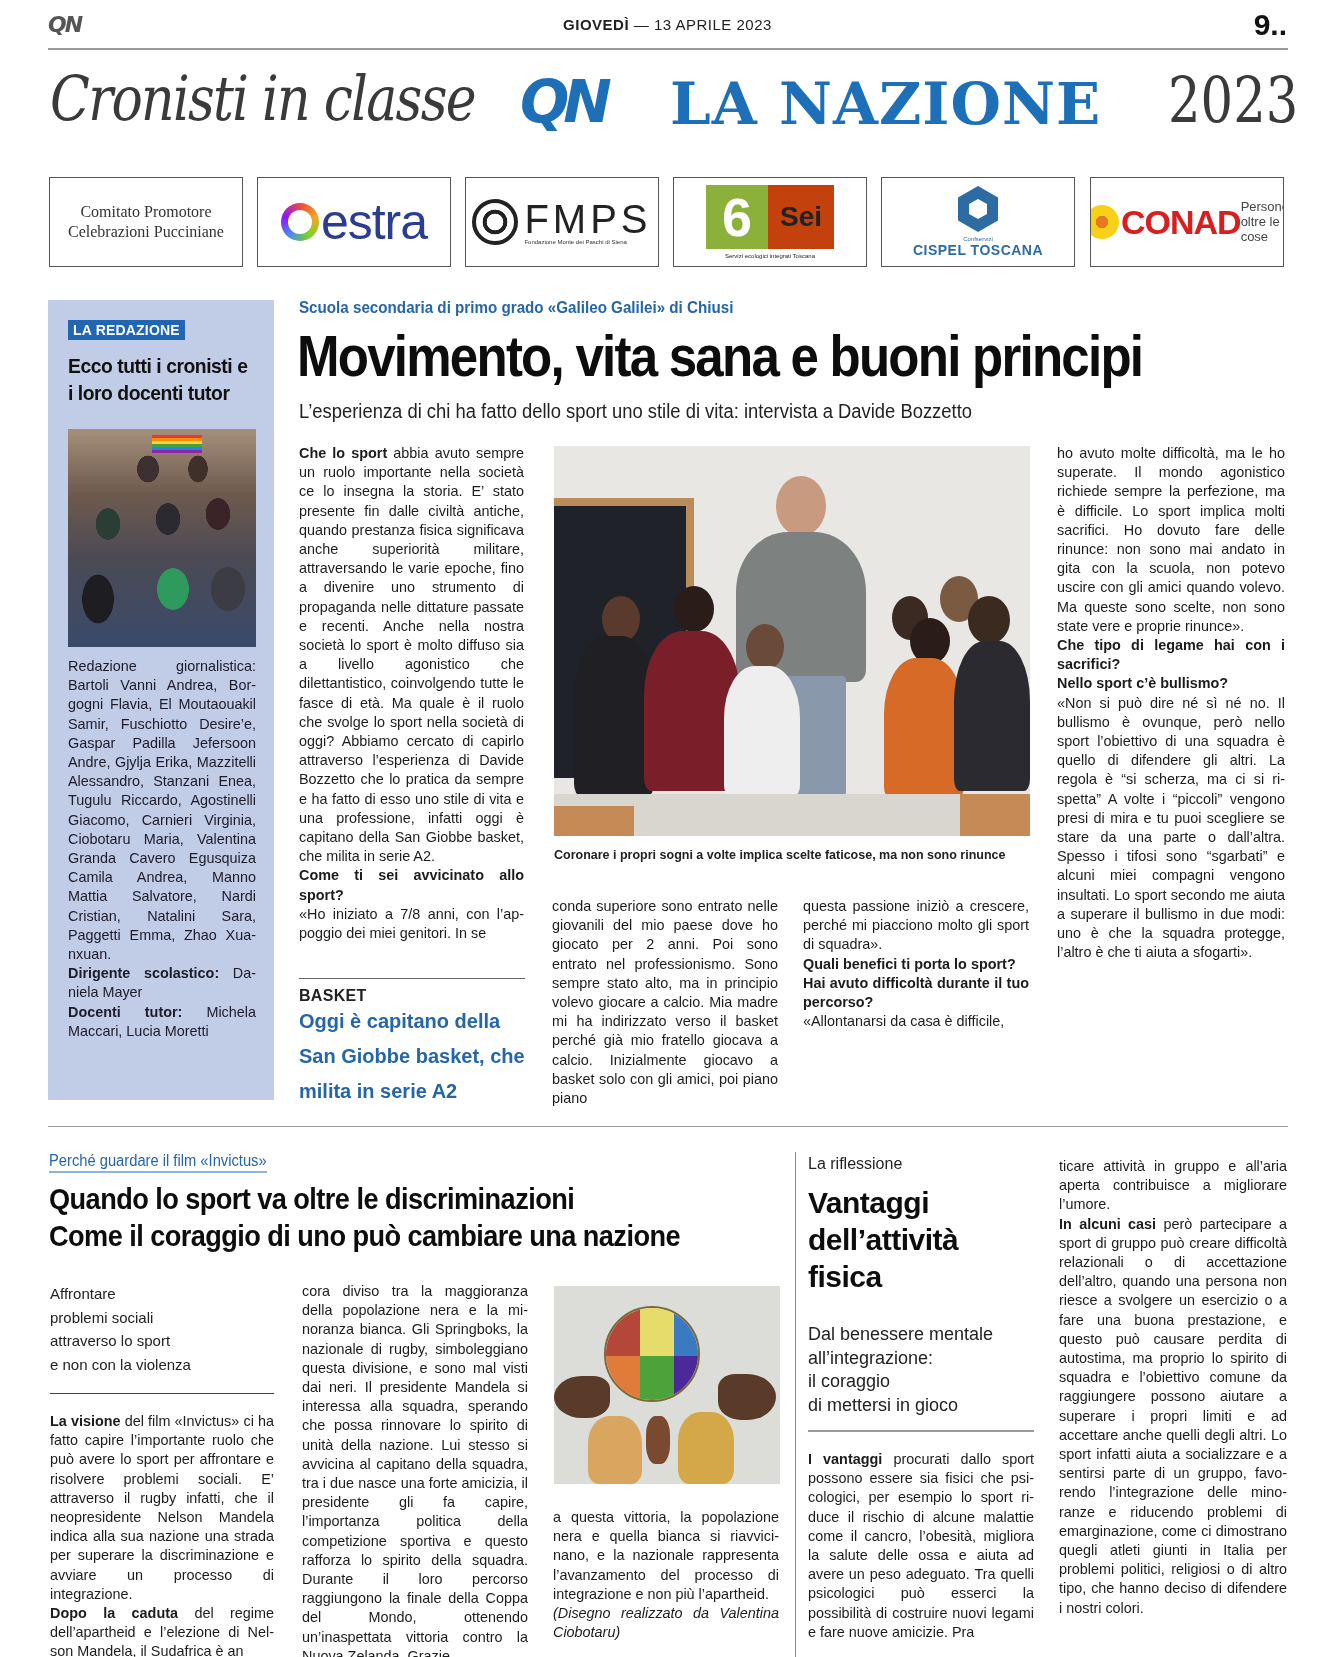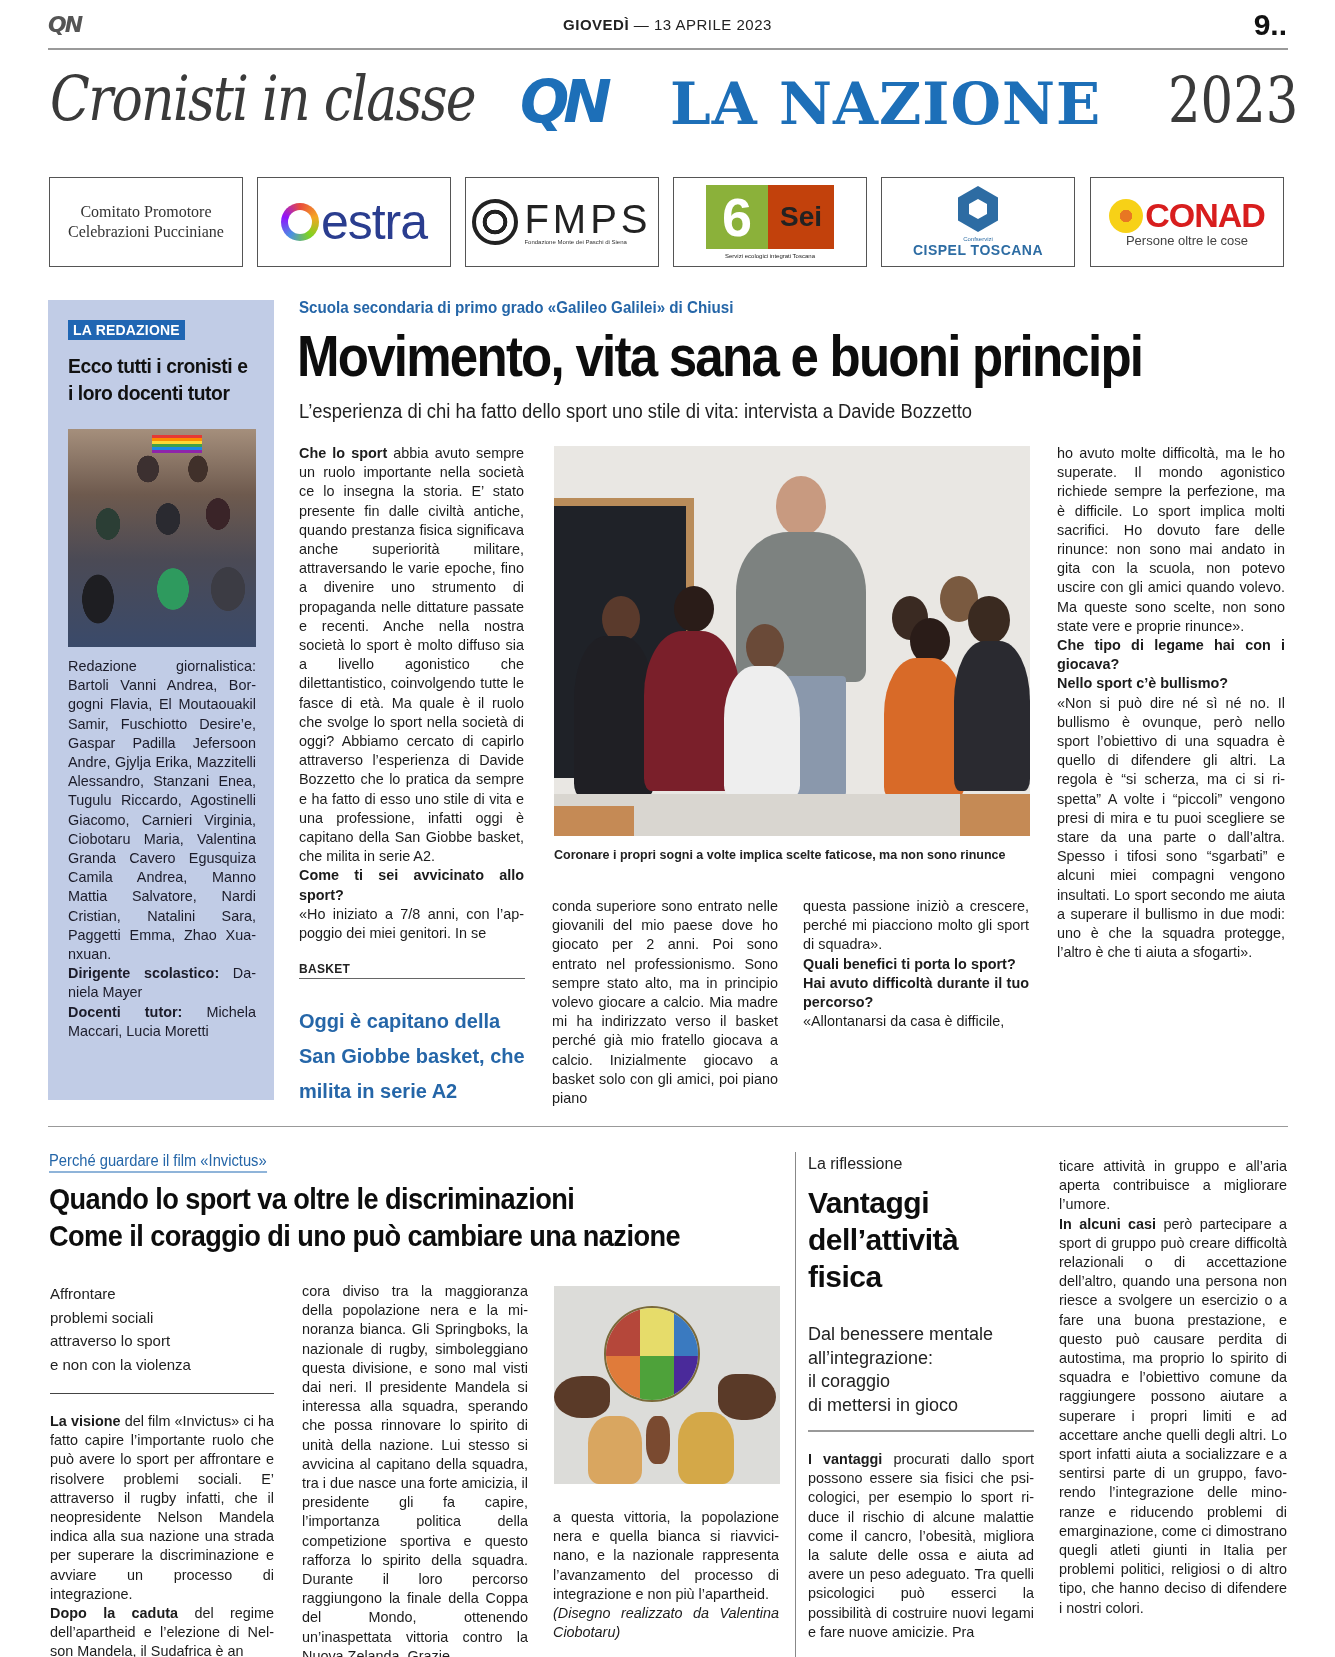--- a/index.html
+++ b/index.html
@@ -33,21 +33,21 @@
   .sp-sei { flex-direction: column; }
   .sp-sei .blk { display: flex; width: 128px; height: 64px; }
   .sp-sei .g { width: 62px; background: #8bb13a; color: #fff; font-size: 54px; font-weight: bold; display: flex; align-items: center; justify-content: center; }
   .sp-sei .w { flex: 1; background: #c2410c; color: #222; font-size: 28px; font-weight: bold; display: flex; align-items: center; justify-content: center; }
   .sp-sei .sub { font-size: 6px; color: #222; margin-top: 4px; }
   .sp-cispel { flex-direction: column; }
   .sp-cispel .hex { width: 40px; height: 46px; background: #2d6ca3; clip-path: polygon(50% 0, 100% 25%, 100% 75%, 50% 100%, 0 75%, 0 25%); position: relative; }
   .sp-cispel .hex::after { content: ""; position: absolute; left: 11px; top: 13px; width: 18px; height: 20px; background: #fff; clip-path: polygon(50% 0, 100% 25%, 100% 75%, 50% 100%, 0 75%, 0 25%); }
   .sp-cispel .sm { font-size: 6px; color: #2d6ca3; margin-top: 4px; }
   .sp-cispel .nm { font-size: 14px; font-weight: bold; color: #2d6ca3; letter-spacing: 0.5px; }
-  .sp-conad { flex-direction: column; }
+  .sp-conad { }
   .sp-conad .row { display: flex; align-items: center; }
   .sp-conad .flower { width: 34px; height: 34px; border-radius: 50%; background: radial-gradient(circle, #e87722 25%, #f7d117 27%); margin-right: 2px; }
   .sp-conad .nm { font-size: 34px; font-weight: bold; color: #d81e1e; letter-spacing: -1px; }
   .sp-conad .tag { font-size: 13px; color: #444; margin-top: -2px; }
 
   
   .sidebar { left: 48px; top: 300px; width: 226px; height: 800px; background: #c1cce6; }
   .sb-badge { left: 20px; top: 20px; background: #2066b3; color: #fff; font-weight: bold; font-size: 14px; padding: 2px 5px; letter-spacing: 0.2px; }
   .sb-title { left: 20px; top: 52px; width: 196px; font-size: 21px; font-weight: bold; line-height: 27px; color: #111; letter-spacing: -0.5px; transform: scaleX(0.92); transform-origin: left; }
   .sb-photo { left: 20px; top: 129px; width: 188px; height: 218px; background:
@@ -81,21 +81,21 @@
   .photo-main { left: 554px; top: 446px; width: 476px; height: 390px; background: #e9e7e3; overflow: hidden; }
   .photo-main .board { position: absolute; left: 0; top: 52px; width: 140px; height: 280px; background: #1f2228; border-top: 8px solid #b98c5a; border-right: 8px solid #b98c5a; }
   .photo-main .table { position: absolute; left: 0; bottom: 0; width: 476px; height: 42px; background: #d9d6d0; }
   .photo-main .table-r { position: absolute; right: 0; bottom: 0; width: 70px; height: 42px; background: #c58a55; }
   .photo-main .table-l { position: absolute; left: 0; bottom: 0; width: 80px; height: 30px; background: #c58a55; }
   .p { position: absolute; border-radius: 40% 40% 8% 8%; }
   .head { position: absolute; border-radius: 50%; }
   .photo-caption { left: 554px; top: 848px; font-size: 12.5px; font-weight: bold; color: #222; white-space: nowrap; }
 
   .basket-rule { left: 299px; top: 978px; width: 226px; height: 1px; background: #666; }
-  .basket-label { left: 299px; top: 962px; font-size: 12px; font-weight: bold; color: #222; letter-spacing: 0.3px; }
+  .basket-label { left: 299px; top: 987px; font-size: 16px; font-weight: bold; color: #222; letter-spacing: 0.3px; }
   .basket-title { left: 299px; top: 1004px; width: 226px; font-size: 20px; font-weight: bold; line-height: 35px; color: #2566a8; }
 
   .mid-rule { left: 48px; top: 1126px; width: 1240px; height: 1px; background: #999; }
 
   
   .b-kicker { left: 49px; top: 1152px; font-size: 16px; color: #2566a8; transform: scaleX(0.92); transform-origin: left; border-bottom: 2px solid #8fb4d9; padding-bottom: 1px; }
   .b-head { left: 49px; top: 1180px; font-size: 29.5px; font-weight: bold; line-height: 37px; letter-spacing: -0.6px; color: #0d0d0d; transform: scaleX(0.92); transform-origin: left; white-space: nowrap; }
   .b-summary { left: 50px; top: 1282px; font-size: 15px; line-height: 23.5px; color: #222; }
   .b-sum-rule { left: 50px; top: 1393px; width: 224px; height: 1px; background: #444; }
   .bcol1 { left: 50px; top: 1412px; width: 224px; }
@@ -229,21 +229,21 @@
   <p>conda superiore sono entrato nelle giovanili del mio paese do­ve ho giocato per 2 anni. Poi so­no entrato nel professionismo. Sono sempre stato alto, ma in principio volevo giocare a cal­cio. Mia madre mi ha indirizzato verso il basket perché già mio fratello giocava a calcio. Inizial­mente giocavo a basket solo con gli amici, poi piano piano</p>
 </div>
 <div class="abs col col4">
   <p>questa passione iniziò a cresce­re, perché mi piacciono molto gli sport di squadra».</p>
   <p><b>Quali benefici ti porta lo sport?</b></p>
   <p><b>Hai avuto difficoltà durante il tuo percorso?</b></p>
   <p>«Allontanarsi da casa è difficile,</p>
 </div>
 <div class="abs col col5">
   <p>ho avuto molte difficoltà, ma le ho superate. Il mondo agonisti­co richiede sempre la perfezio­ne, ma è difficile. Lo sport impli­ca molti sacrifici. Ho dovuto fa­re delle rinunce: non sono mai andato in gita con la scuola, non potevo uscire con gli amici quando volevo. Ma queste sono scelte, non sono state vere e proprie rinunce».</p>
-  <p><b>Che tipo di legame hai con i giocava?</b></p>
+  <p><b>Che tipo di legame hai con i sacrifici?</b></p>
   <p><b>Nello sport c’è bullismo?</b></p>
   <p>«Non si può dire né sì né no. Il bullismo è ovunque, però nello sport l’obiettivo di una squadra è quello di difendere gli altri. La regola è “si scherza, ma ci si ri­spetta” A volte i “piccoli” vengo­no presi di mira e tu puoi sce­gliere se stare da una parte o dall’altra. Spesso i tifosi sono “sgarbati” e alcuni miei compa­gni vengono insultati. Lo sport secondo me aiuta a superare il bullismo in due modi: uno è che la squadra protegge, l’altro è che ti aiuta a sfogarti».</p>
 </div>
 
 <div class="abs mid-rule"></div>
 
 <div class="abs b-kicker">Perché guardare il film «Invictus»</div>
 <h2 class="abs b-head">
   <div>Quando lo sport va oltre le discriminazioni</div>
   <div>Come il coraggio di uno può cambiare una nazione</div>

